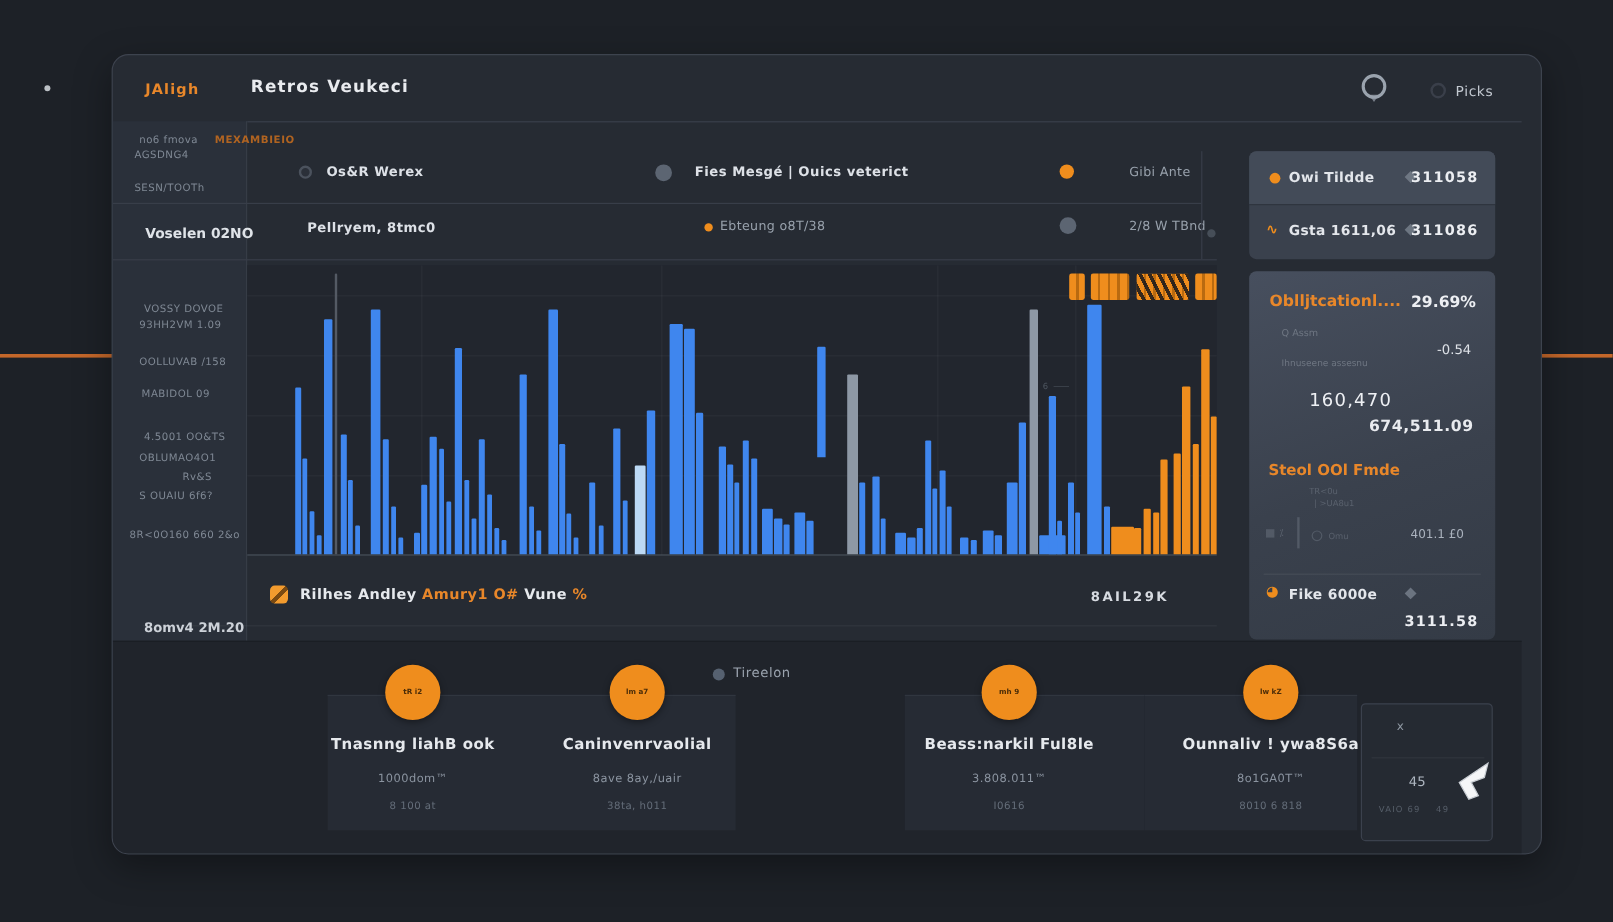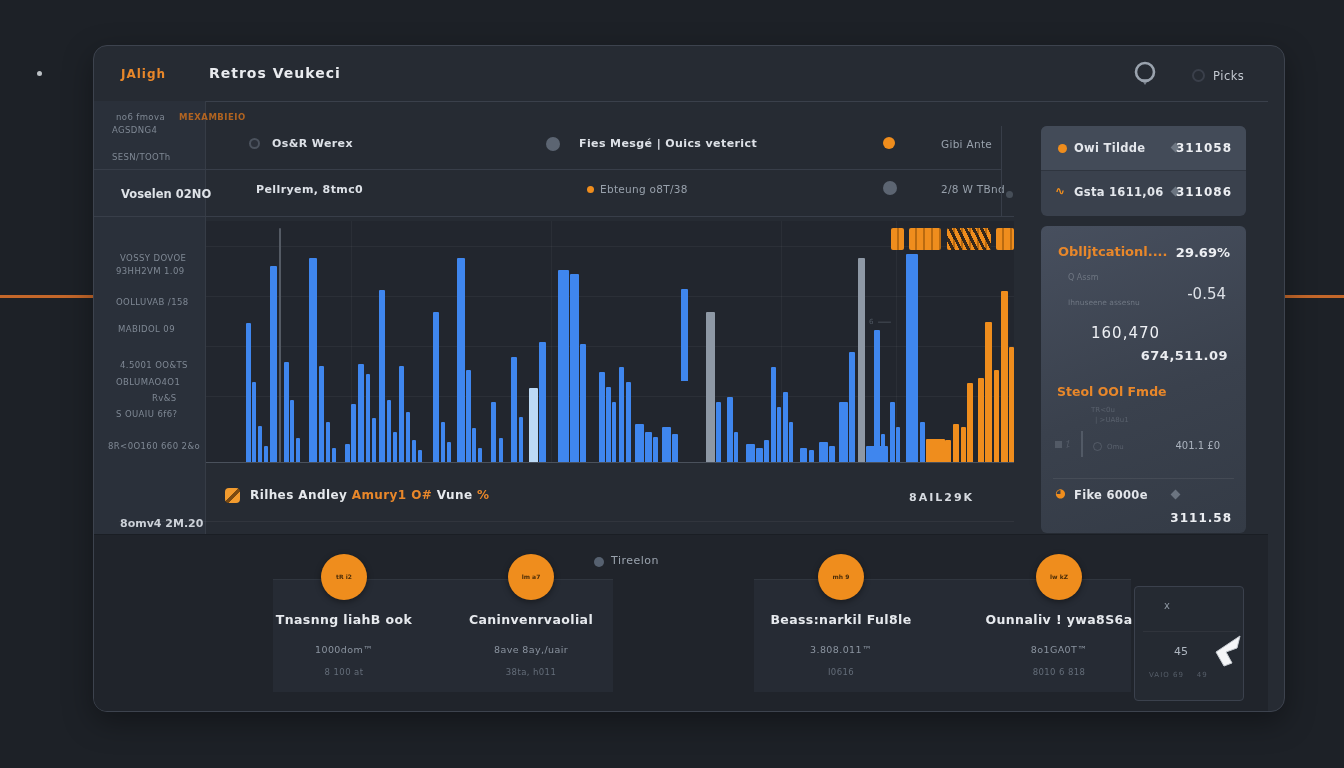--- a/index.html
+++ b/index.html
@@ -332,21 +332,21 @@
         <div class="abs nw" style="left:14px; top:58px; color:#ef8d1d; font-size:12px; font-weight:bold;">∿</div>
         <div class="abs rp-lbl nw" style="left:33px; top:59px;">Gsta 1611,06</div>
         <div class="abs diamond" style="left:131px; top:62px;"></div>
         <div class="abs rp-val nw" style="right:14px; top:59px;">311086</div>
       </div>
 
       <div class="abs rp-inner">
         <div class="abs rp-orange nw" style="left:17px; top:18px; font-size:13px;">Oblljtcationl....</div>
         <div class="abs nw" style="right:16px; top:19px; color:#edeff3; font-size:13px; font-weight:bold;">29.69%</div>
         <div class="abs faint nw" style="left:27px; top:47px; font-size:8px;">Q Assm</div>
-        <div class="abs nw" style="right:20px; top:59px; color:#dde1e7; font-size:15px;">-0.54</div>
+        <div class="abs nw" style="right:20px; top:59px; color:#dde1e7; font-size:11px;">-0.54</div>
         <div class="abs faint nw" style="left:27px; top:72px; font-size:7.5px;">Ihnuseene assesnu</div>
         <div class="abs nw" style="left:50px; top:98px; color:#eef0f4; font-size:15px; letter-spacing:1px;">160,470</div>
         <div class="abs nw" style="right:18px; top:122px; color:#e9ebef; font-size:13px; font-weight:bold; letter-spacing:.5px;">674,511.09</div>
 
         <div class="abs rp-orange nw" style="left:16px; top:158px; font-size:12.5px;">Steol OOl Fmde</div>
         <div class="abs faint nw" style="left:50px; top:180px; font-size:7px; opacity:.6;">TR&lt;0u</div>
         <div class="abs faint nw" style="left:54px; top:190px; font-size:7px; opacity:.6;">| &gt;UA8u1</div>
         <div class="abs icon-sq"></div>
         <div class="abs faint nw" style="left:25px; top:214px; font-size:8px; opacity:.6;">⁒</div>
         <div class="abs icon-tallbar"></div>

